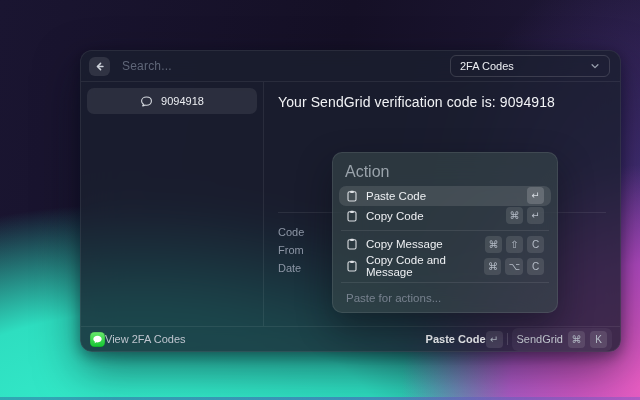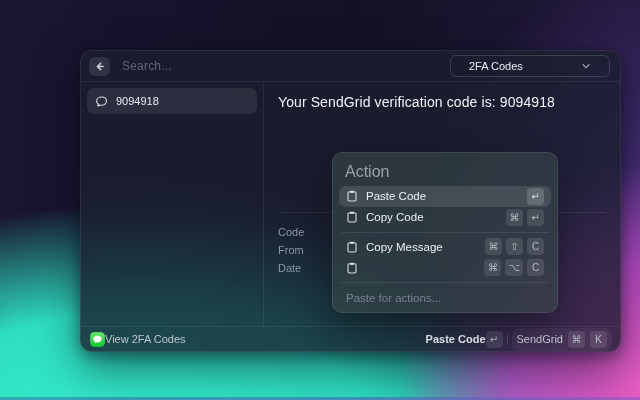--- a/index.html
+++ b/index.html
@@ -38,34 +38,34 @@
   .back-btn {
     width:21px; height:19px; border-radius:6px;
     background:rgba(255,255,255,0.10);
     display:flex; align-items:center; justify-content:center;
     color:#cdd2da; cursor:default;
   }
   .search-placeholder { margin-left:12px; font-size:12px; color:#5f6678; letter-spacing:.2px; }
   .dropdown {
     margin-left:auto; width:160px; height:22px;
     border:1px solid rgba(255,255,255,0.14); border-radius:6px;
-    display:flex; align-items:center; padding:0 18px;
+    display:flex; align-items:center; padding:0 9px;
     font-size:11px; color:#eceef2;
   }
   .dropdown .chev { margin-left:auto; color:#9aa1ae; display:flex; }
   .h-divider { height:1px; background:rgba(255,255,255,0.07); flex:0 0 auto; }
 
   
   .body { flex:1 1 auto; display:flex; min-height:0; }
   .list-panel { width:182px; flex:0 0 182px; padding:6px; }
   .v-divider { width:1px; background:rgba(255,255,255,0.07); flex:0 0 1px; }
   .list-item {
     height:26px; border-radius:7px; background:rgba(255,255,255,0.08);
     display:flex; align-items:center; gap:8px; padding:0 8px;
-    font-size:11px; color:#eceef2;
+    font-size:11px; color:#eceef2;justify-content:center;
   }
   .list-item .bubble { display:flex; color:#d4d8de; }
 
   .detail-panel { flex:1 1 auto; position:relative; padding:12px 14px; }
   .message { font-size:14px; color:#f2f3f6; letter-spacing:.1px; }
   .meta { position:absolute; top:130px; left:14px; right:14px; }
   .meta-divider { height:1px; background:rgba(255,255,255,0.08); margin-bottom:10px; }
   .meta-label { height:18px; line-height:18px; font-size:11px; color:#8d96a6; }
 
   
@@ -242,20 +242,21 @@
     </span>
   </div>
 
   <div class="action-row">
     <span class="icon">
       <svg width="12" height="12" viewBox="0 0 12 12" fill="none" stroke="currentColor" stroke-width="1.1" stroke-linejoin="round">
           <rect x="2" y="1.8" width="8" height="9.2" rx="1.4"></rect>
           <rect x="4.1" y="0.7" width="3.8" height="2.2" rx="0.9" fill="currentColor" stroke="none"></rect>
         </svg>
     </span>
+    <span>Copy Code and Message</span>
     <span class="keys">
       <kbd>⌘</kbd>
       <kbd>⌥</kbd>
       <kbd>C</kbd>
     </span>
   </div>
 
   <div class="ap-divider"></div>
   <div class="ap-search">Paste for actions...</div>
 </div>

